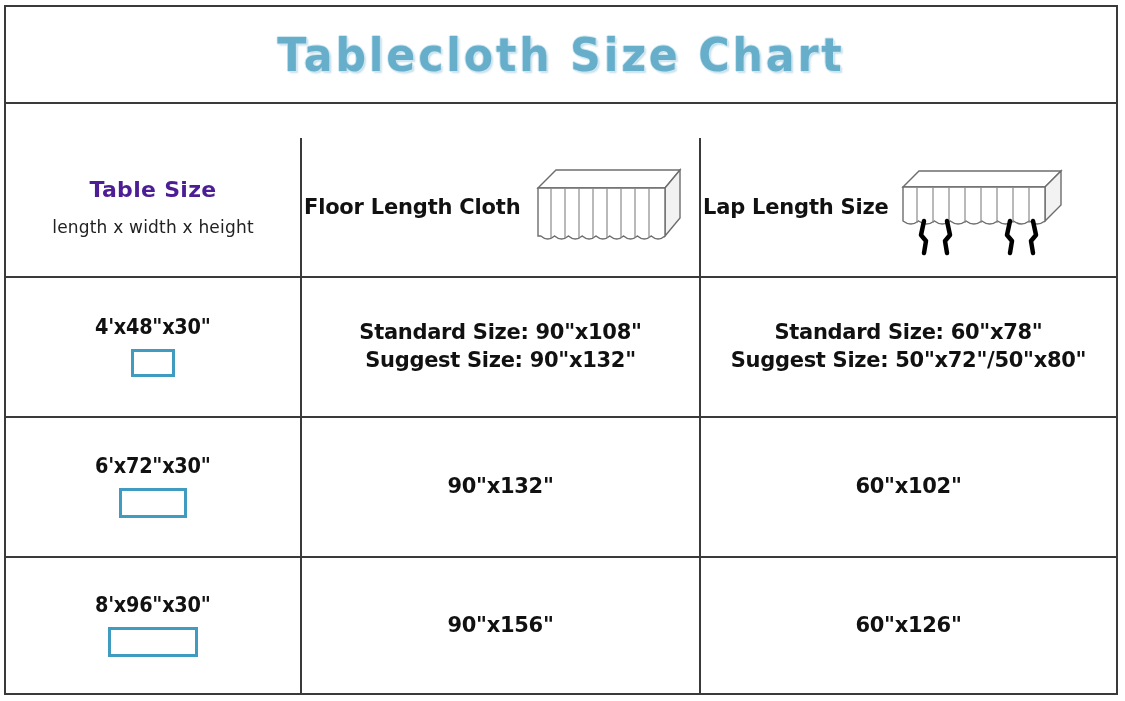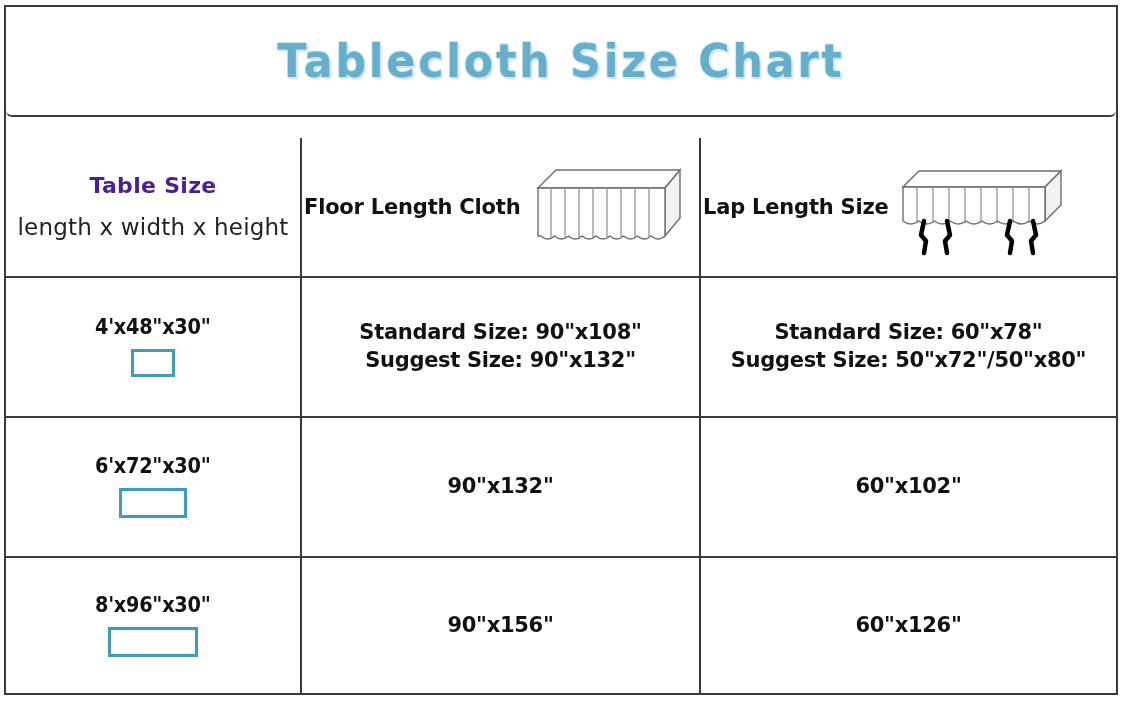--- a/index.html
+++ b/index.html
@@ -24,27 +24,26 @@
     box-sizing: border-box;
     background: #ffffff;
   }
 
   
   .title-row {
     position: absolute;
     left: 0;
     top: 0;
     width: 100%;
-    height: 110px;
+    height: 97px;
     box-sizing: border-box;
     border-bottom: 2px solid #3a3a3a;
     display: flex;
     align-items: center;
     justify-content: center;
-    border-radius: 6px;
   }
   .chart-title {
     font-family: "DejaVu Sans", sans-serif;
     font-size: 46px;
     font-weight: bold;
     letter-spacing: 3px;
     color: #67aecb;
     text-shadow:
        1px 0 0 #cfe7f1,
       -1px 0 0 #cfe7f1,
@@ -93,21 +92,21 @@
     align-items: center;
     line-height: 1.15;
   }
   .tablesize-title {
     font-size: 22px;
     font-weight: bold;
     color: #4c1d95;
     letter-spacing: 0.3px;
   }
   .tablesize-sub {
-    font-size: 23px;
+    font-size: 17px;
     font-weight: normal;
     color: #222222;
     margin-top: 16px;
     letter-spacing: 0.2px;
   }
   .head-with-icon {
     display: flex;
     align-items: center;
     justify-content: flex-start;
     width: 100%;

